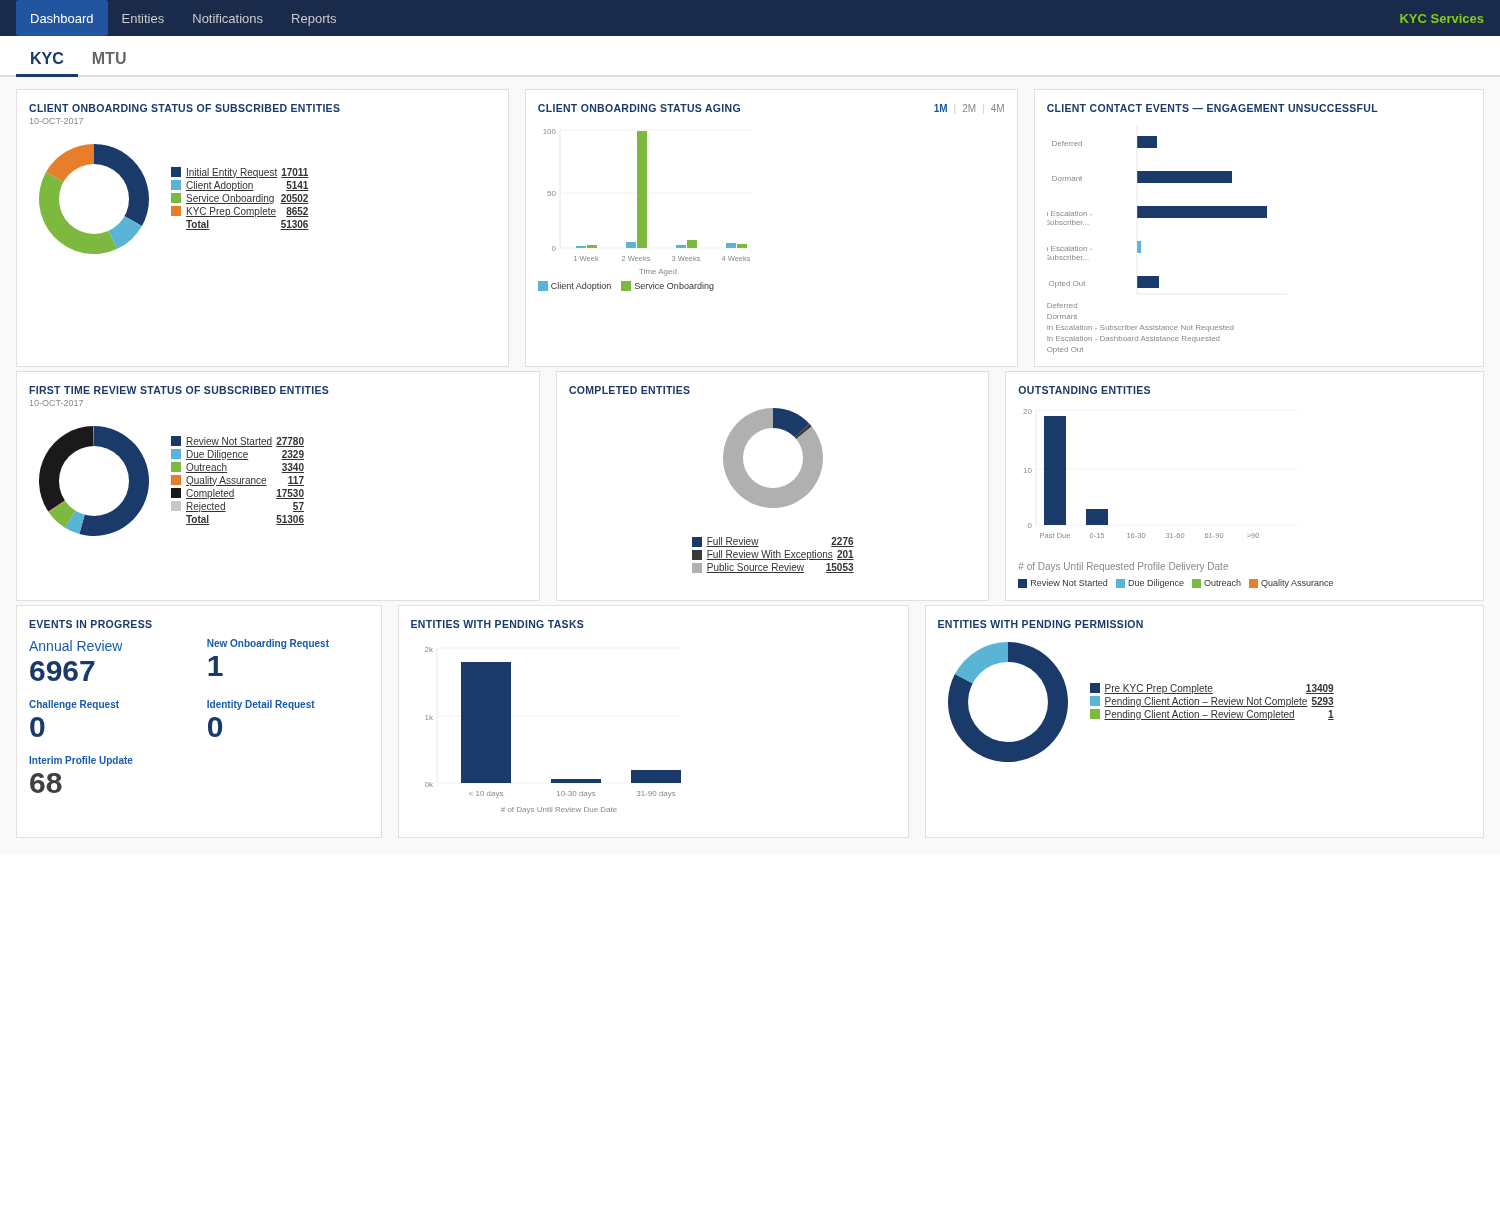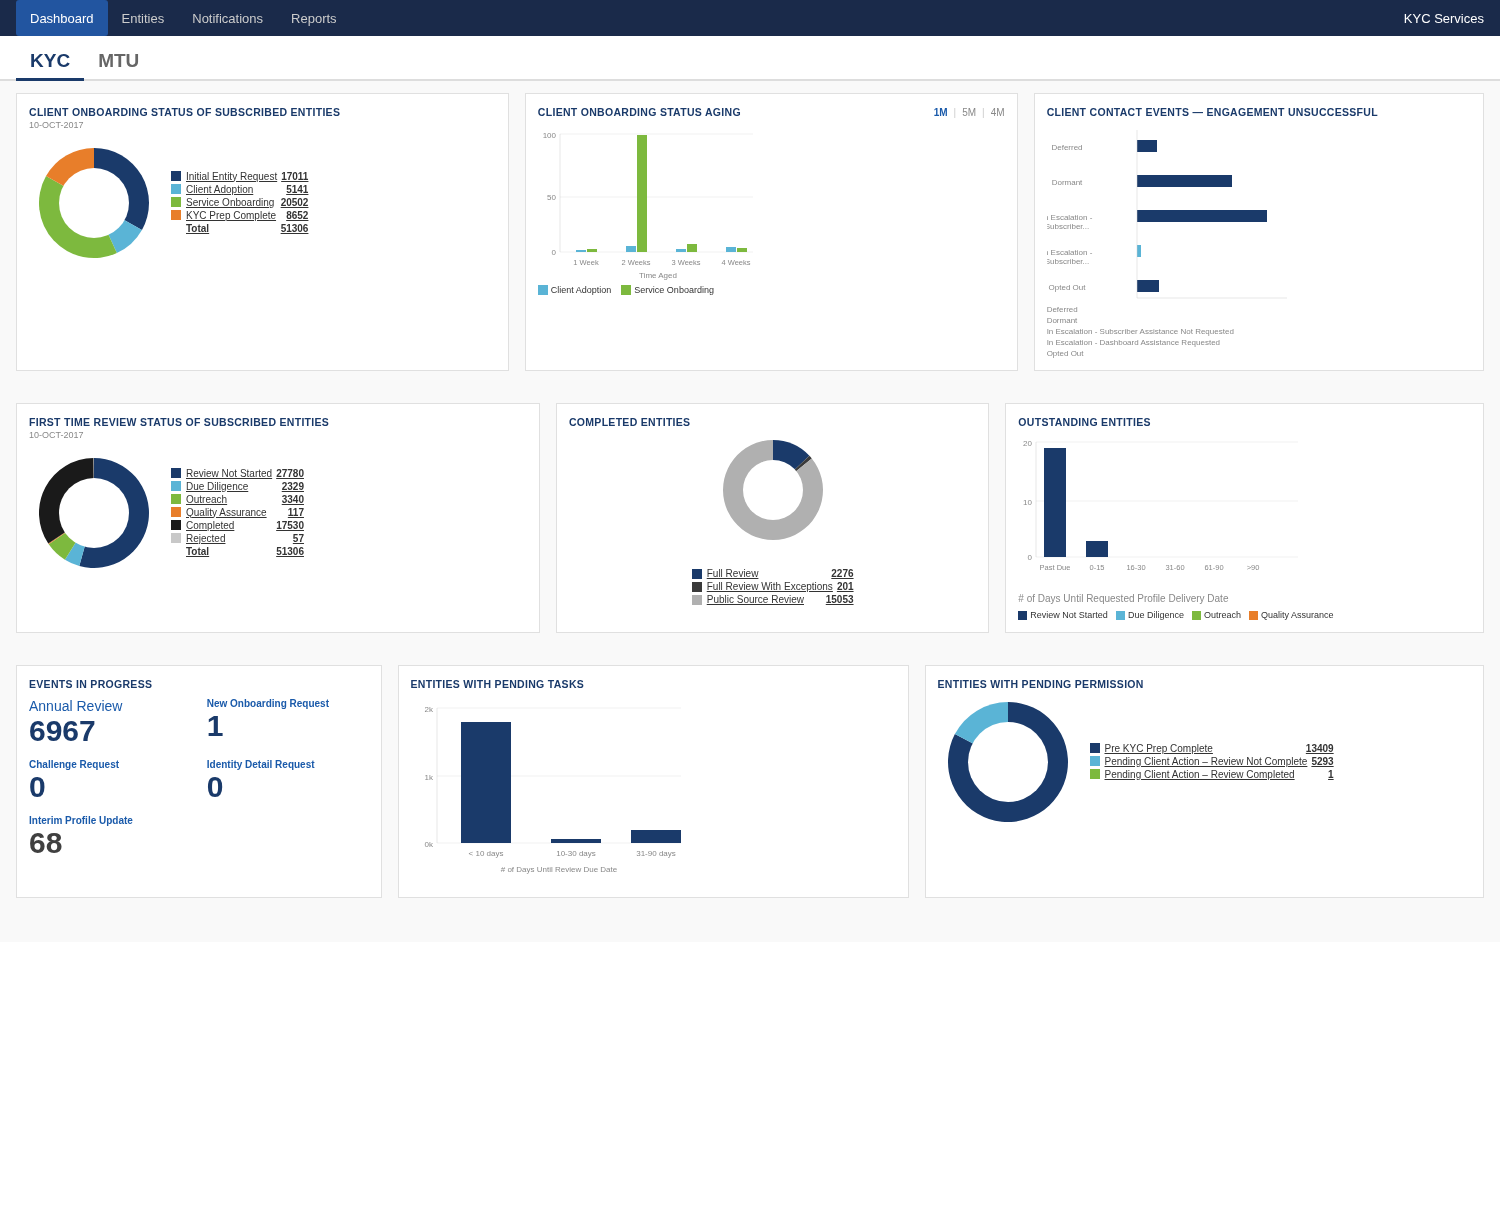--- a/index.html
+++ b/index.html
@@ -2,33 +2,33 @@
 <html><head>
   <meta charset="utf-8">
   <style>
     * { box-sizing: border-box; margin: 0; padding: 0; }
     body { font-family: Arial, sans-serif; background: #fff; font-size: 12px; color: #333; }
 
     
     .nav { background: #1a2a4a; display: flex; align-items: center; padding: 0 16px; height: 36px; }
     .nav-item { color: #ccc; padding: 0 14px; font-size: 13px; cursor: pointer; height: 36px; display: flex; align-items: center; }
     .nav-item.active { background: #2255a0; color: #fff; border-radius: 3px; }
-    .nav-brand { color: #ffffff; font-size: 13px; font-weight: normal; margin-left: auto; }
+    .nav-brand { color: #84cc16; font-size: 13px; font-weight: bold; margin-left: auto; }
 
     
     .tabs { display: flex; padding: 8px 16px 0; border-bottom: 2px solid #ddd; }
-    .tab { padding: 6px 14px; font-size: 19px; font-weight: bold; cursor: pointer; border-bottom: 3px solid transparent; margin-bottom: -2px; }
+    .tab { padding: 6px 14px; font-size: 16px; font-weight: bold; cursor: pointer; border-bottom: 3px solid transparent; margin-bottom: -2px; }
     .tab.active { color: #1a3a6a; border-bottom-color: #1a3a6a; }
     .tab:not(.active) { color: #666; }
 
     
     .main { padding: 12px 16px; background: #f9f9f9; }
 
     
-    .row { display: flex; gap: 16px; margin-bottom: 32px; }
+    .row { display: flex; gap: 16px; margin-bottom: 4px; }
     .panel { background: #fff; border: 1px solid #e0e0e0; padding: 12px; flex: 1; }
     .panel-title { font-size: 10.5px; font-weight: bold; text-transform: uppercase; color: #1a3a6a; letter-spacing: 0.3px; margin-bottom: 2px; }
     .panel-subtitle { font-size: 9px; color: #888; margin-bottom: 8px; }
 
     
     .legend { font-size: 10px; }
     .legend-item { display: flex; align-items: center; margin-bottom: 2px; text-decoration: underline; }
     .legend-dot { width: 10px; height: 10px; margin-right: 5px; flex-shrink: 0; }
     .legend-label { flex: 1; color: #333; }
     .legend-value { font-weight: bold; margin-left: 4px; color: #333; }
@@ -103,21 +103,21 @@
         </div>
       </div>
     </div>
 
     <div class="panel" style="flex:1.1">
       <div style="display:flex;align-items:flex-start;justify-content:space-between">
         <div class="panel-title">CLIENT ONBOARDING STATUS AGING</div>
         <div style="display:flex;gap:6px;font-size:10px;color:#888;margin-top:1px">
           <span style="color:#1a5aaa;font-weight:bold">1M</span>
           <span style="color:#ccc">|</span>
-          <span>5M</span>
+          <span>2M</span>
           <span style="color:#ccc">|</span>
           <span>4M</span>
         </div>
       </div>
       <svg width="220" height="160" viewBox="0 0 220 160">
 
         <text x="18" y="18" font-size="8" fill="#888" text-anchor="end">100</text>
         <text x="18" y="80" font-size="8" fill="#888" text-anchor="end">50</text>
         <text x="18" y="135" font-size="8" fill="#888" text-anchor="end">0</text>
 

